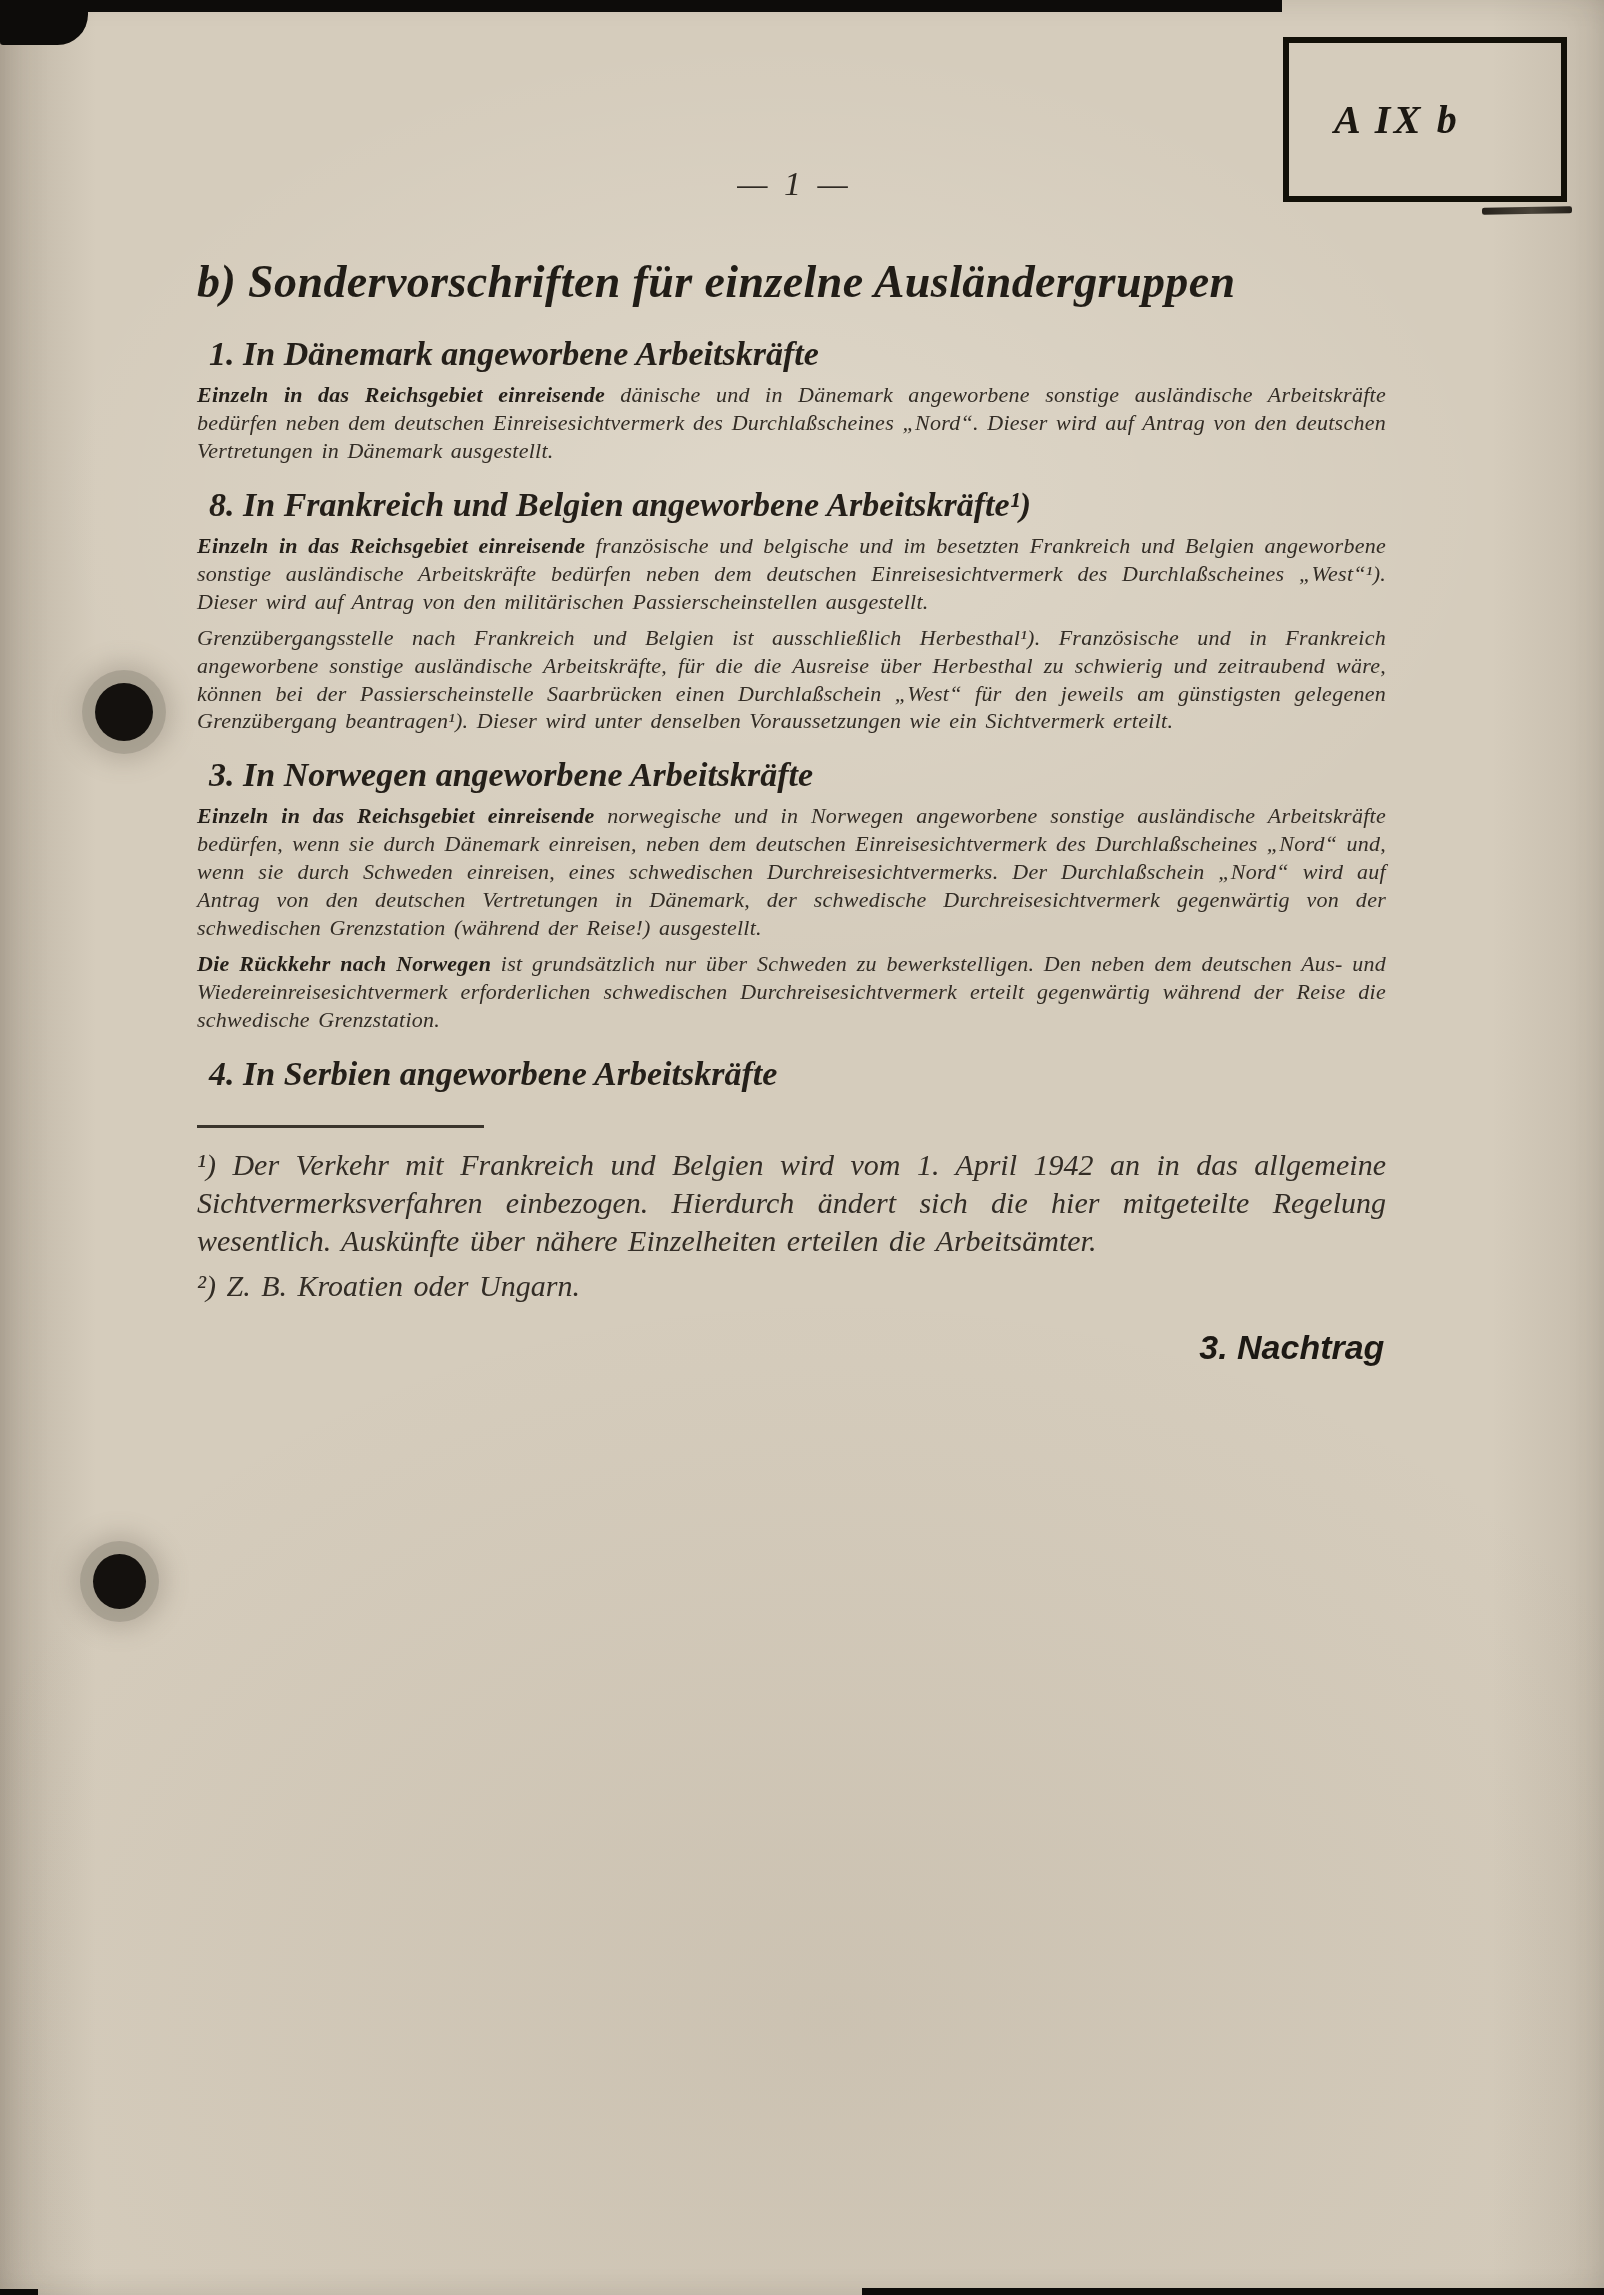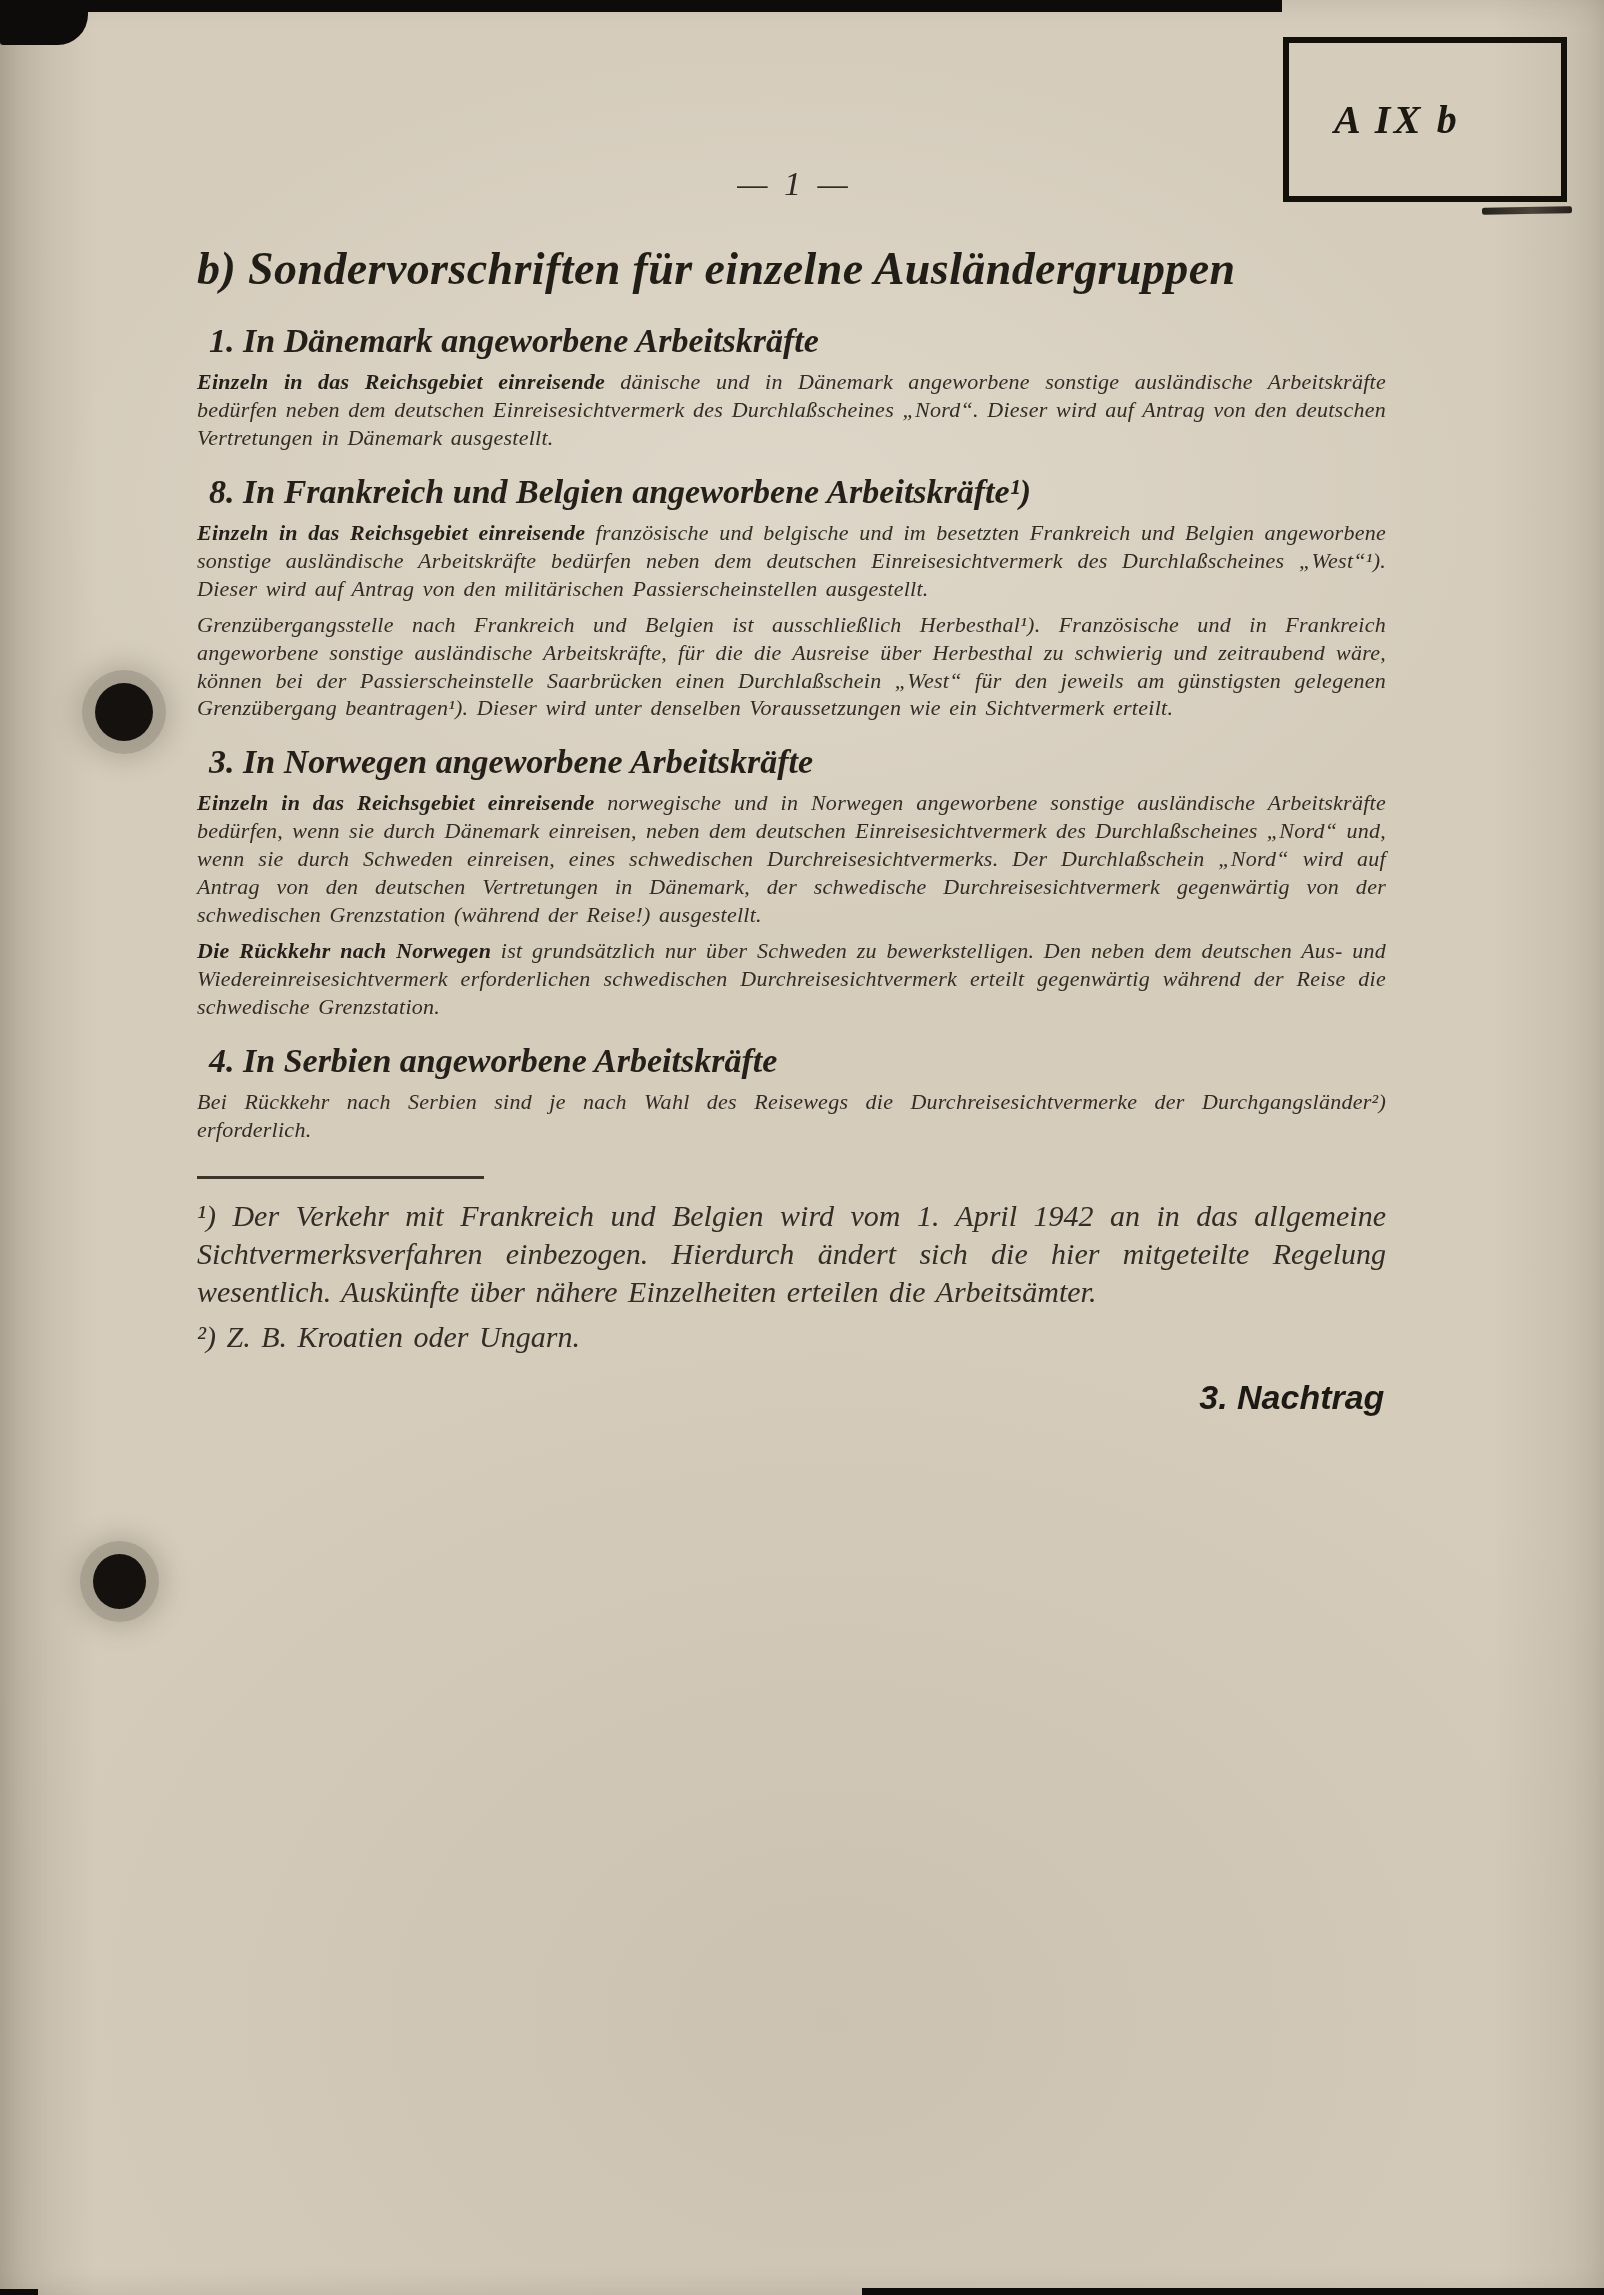--- a/index.html
+++ b/index.html
@@ -85,21 +85,21 @@
     border-radius: 50%;
     background: #14110e;
     box-shadow: 0 0 0 13px rgba(150,143,130,0.55), 0 0 22.5px 21px rgba(125,117,103,0.30);
   }
   .hole-1 { left: 95px; top: 683px; }
   .hole-2 { left: 93px; top: 1554px; width: 53px; height: 55px; }
 
   
   .content {
     position: absolute;
-    left: 197px; top: 242px;
+    left: 197px; top: 255px;
     width: 1189px;
   }
   .title {
     margin: 0 0 27px 0;
     font-size: 46px;
     font-weight: 700;
     letter-spacing: 0.4px;
     color: #211d17;
   }
   .sec-heading {
@@ -179,21 +179,20 @@
     </section>
 
     <section>
       <h2 class="sec-heading">3. In Norwegen angeworbene Arbeitskräfte</h2>
       <p class="body-p"><strong>Einzeln in das Reichsgebiet einreisende</strong><span> norwegische und in Norwegen angeworbene sonstige ausländische Arbeitskräfte bedürfen, wenn sie durch Dänemark einreisen, neben dem deutschen Einreisesichtvermerk des Durchlaßscheines „Nord“ und, wenn sie durch Schweden einreisen, eines schwedischen Durchreisesichtvermerks. Der Durchlaßschein „Nord“ wird auf Antrag von den deutschen Vertretungen in Dänemark, der schwedische Durchreisesichtvermerk gegenwärtig von der schwedischen Grenzstation (während der Reise!) ausgestellt.</span></p>
       <p class="body-p"><strong>Die Rückkehr nach Norwegen</strong><span> ist grundsätzlich nur über Schweden zu bewerkstelligen. Den neben dem deutschen Aus- und Wiedereinreisesichtvermerk erforderlichen schwedischen Durchreisesichtvermerk erteilt gegenwärtig während der Reise die schwedische Grenzstation.</span></p>
     </section>
 
     <section>
       <h2 class="sec-heading">4. In Serbien angeworbene Arbeitskräfte</h2>
-      <p class="body-p"><span>Bei Rückkehr nach Serbien sind je nach Wahl des Reisewegs die Durchreisesichtvermerke der Durchgangsländer²) erforderlich.</span></p>
     </section>
 
     <div class="fn-rule"></div>
 
     <p class="footnote"><span class="fn-marker">¹)</span><span> Der Verkehr mit Frankreich und Belgien wird vom 1. April 1942 an in das allgemeine Sichtvermerksverfahren einbezogen. Hierdurch ändert sich die hier mitgeteilte Regelung wesentlich. Auskünfte über nähere Einzelheiten erteilen die Arbeitsämter.</span></p>
     <p class="footnote"><span class="fn-marker">²)</span><span> Z. B. Kroatien oder Ungarn.</span></p>
 
     <div class="footer-label">3. Nachtrag</div>
 
   </div>

